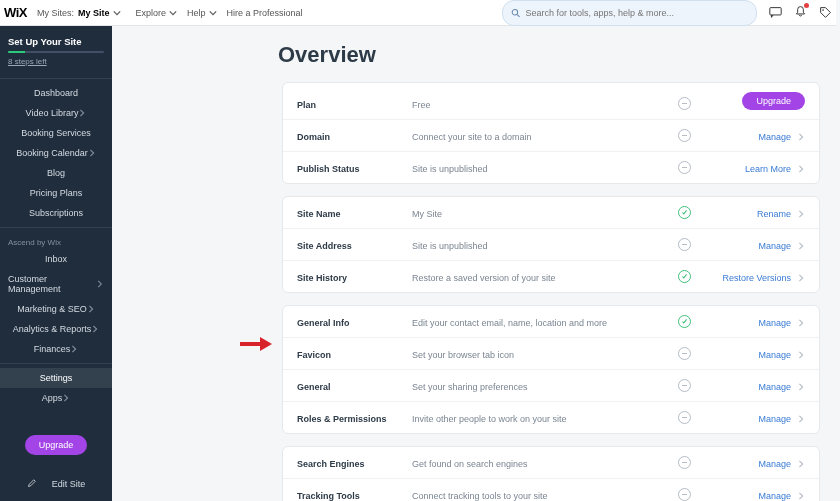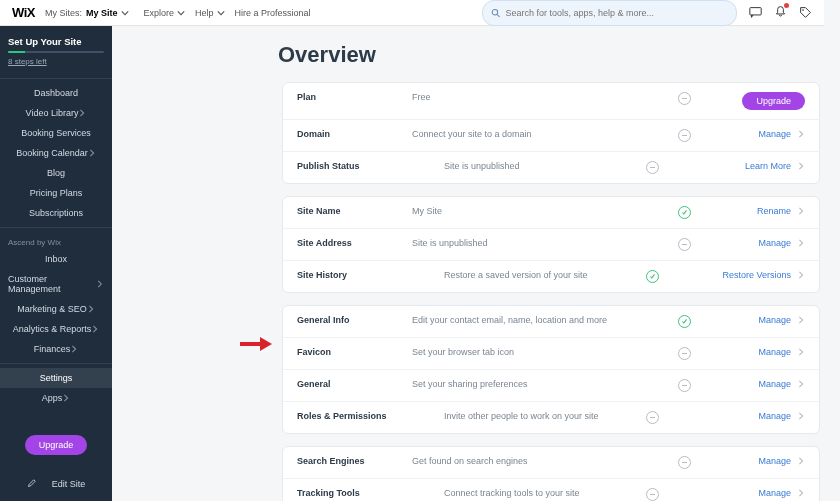--- a/index.html
+++ b/index.html
@@ -1,17 +1,17 @@
 <!DOCTYPE html>
 <html><head>
 <meta charset="utf-8">
 <style>
   *{box-sizing:border-box;margin:0;padding:0;font-family:Helvetica,Arial,sans-serif;}
   body{background:#f5f6f7;width:840px;height:501px;overflow:hidden;font-size:10px;color:#333;}
-  .topbar{position:fixed;top:0;left:0;right:16px;height:26px;background:#fff;border-bottom:1px solid #e5e5e5;display:flex;align-items:center;padding:0 12px;z-index:10;justify-content:center;}
+  .topbar{position:fixed;top:0;left:0;right:4px;height:26px;background:#fff;border-bottom:1px solid #e5e5e5;display:flex;align-items:center;padding:0 4px;z-index:10;justify-content:center;}
   .logo{font-weight:900;font-size:13px;letter-spacing:-0.5px;color:#000;margin-right:10px;}
   .sitepick{font-size:9px;color:#555;display:flex;align-items:center;gap:4px;margin-right:14px;}
   .sitepick b{color:#000;font-weight:600;}
   .tb-link{font-size:9px;color:#555;display:flex;align-items:center;gap:3px;margin-right:10px;}
   .search{margin-left:auto;display:flex;align-items:center;background:#eef4fb;border:1px solid #cfe0f0;border-radius:12px;height:26px;width:255px;padding:0 8px;gap:5px;}
   .search input{border:none;background:transparent;font-size:9px;color:#4a6;outline:none;width:100%;}
   .tb-icons{display:flex;align-items:center;gap:12px;margin-left:12px;}
   .tb-icons svg{width:13px;height:13px;}
   .bell-wrap{position:relative;}
   .reddot{position:absolute;top:-2px;right:-2px;width:5px;height:5px;border-radius:50%;background:#e0403f;}
@@ -25,22 +25,22 @@
   .sb-sep{height:1px;background:#33414f;margin:4px 0;}
   .sb-item{display:flex;align-items:center;justify-content:center;padding:5px 8px;cursor:pointer;color:#d5dbe2;}
   .sb-item.active{background:#33414f;color:#fff;}
   .sb-ascend{font-size:8px;color:#8390a0;padding:6px 8px 2px;}
   .sb-foot{margin-top:auto;padding:10px 0 12px;display:flex;flex-direction:column;align-items:center;gap:10px;}
   .upgrade-btn{background:#a244e6;color:#fff;border:none;border-radius:12px;font-size:9px;padding:5px 14px;cursor:pointer;}
   .edit-site{font-size:9px;color:#d5dbe2;display:flex;gap:16px;cursor:pointer;margin-top:14px;}
   .main{margin-left:112px;margin-top:26px;padding:16px 20px 30px 170px;}
   .page-title{font-size:22px;font-weight:700;color:#2d3a47;margin-bottom:14px;margin-left:-4px;}
   .card{background:#fff;border:1px solid #e6e9ec;border-radius:6px;margin-bottom:12px;}
-  .row{display:flex;align-items:flex-start;padding:9px 14px;border-bottom:1px solid #f0f1f3;font-size:9px;}
-  .row:last-child{border-bottom:none;gap:32px;}
+  .row{display:flex;align-items:flex-end;padding:9px 14px;border-bottom:1px solid #f0f1f3;font-size:9px;}
+  .row:last-child{border-bottom:none;}
   .col-label{width:115px;color:#2d3a47;font-weight:600;}
   .col-val{flex:1;color:#7a8591;}
   .col-stat{width:22px;display:flex;justify-content:center;}
   .col-act{width:110px;display:flex;justify-content:flex-end;align-items:center;gap:6px;}
   .link-act{color:#3a7bd5;font-size:9px;cursor:pointer;}
   .chev-r{color:#b5bcc4;}
   .pill{background:#a244e6;color:#fff;border:none;border-radius:11px;font-size:9px;padding:4px 14px;cursor:pointer;}
   .stat-ic{width:13px;height:13px;border-radius:50%;display:flex;align-items:center;justify-content:center;}
   .stat-dash{border:1px solid #b5bcc4;}
   .stat-dash::after{content:"";width:5px;height:1px;background:#b5bcc4;}

